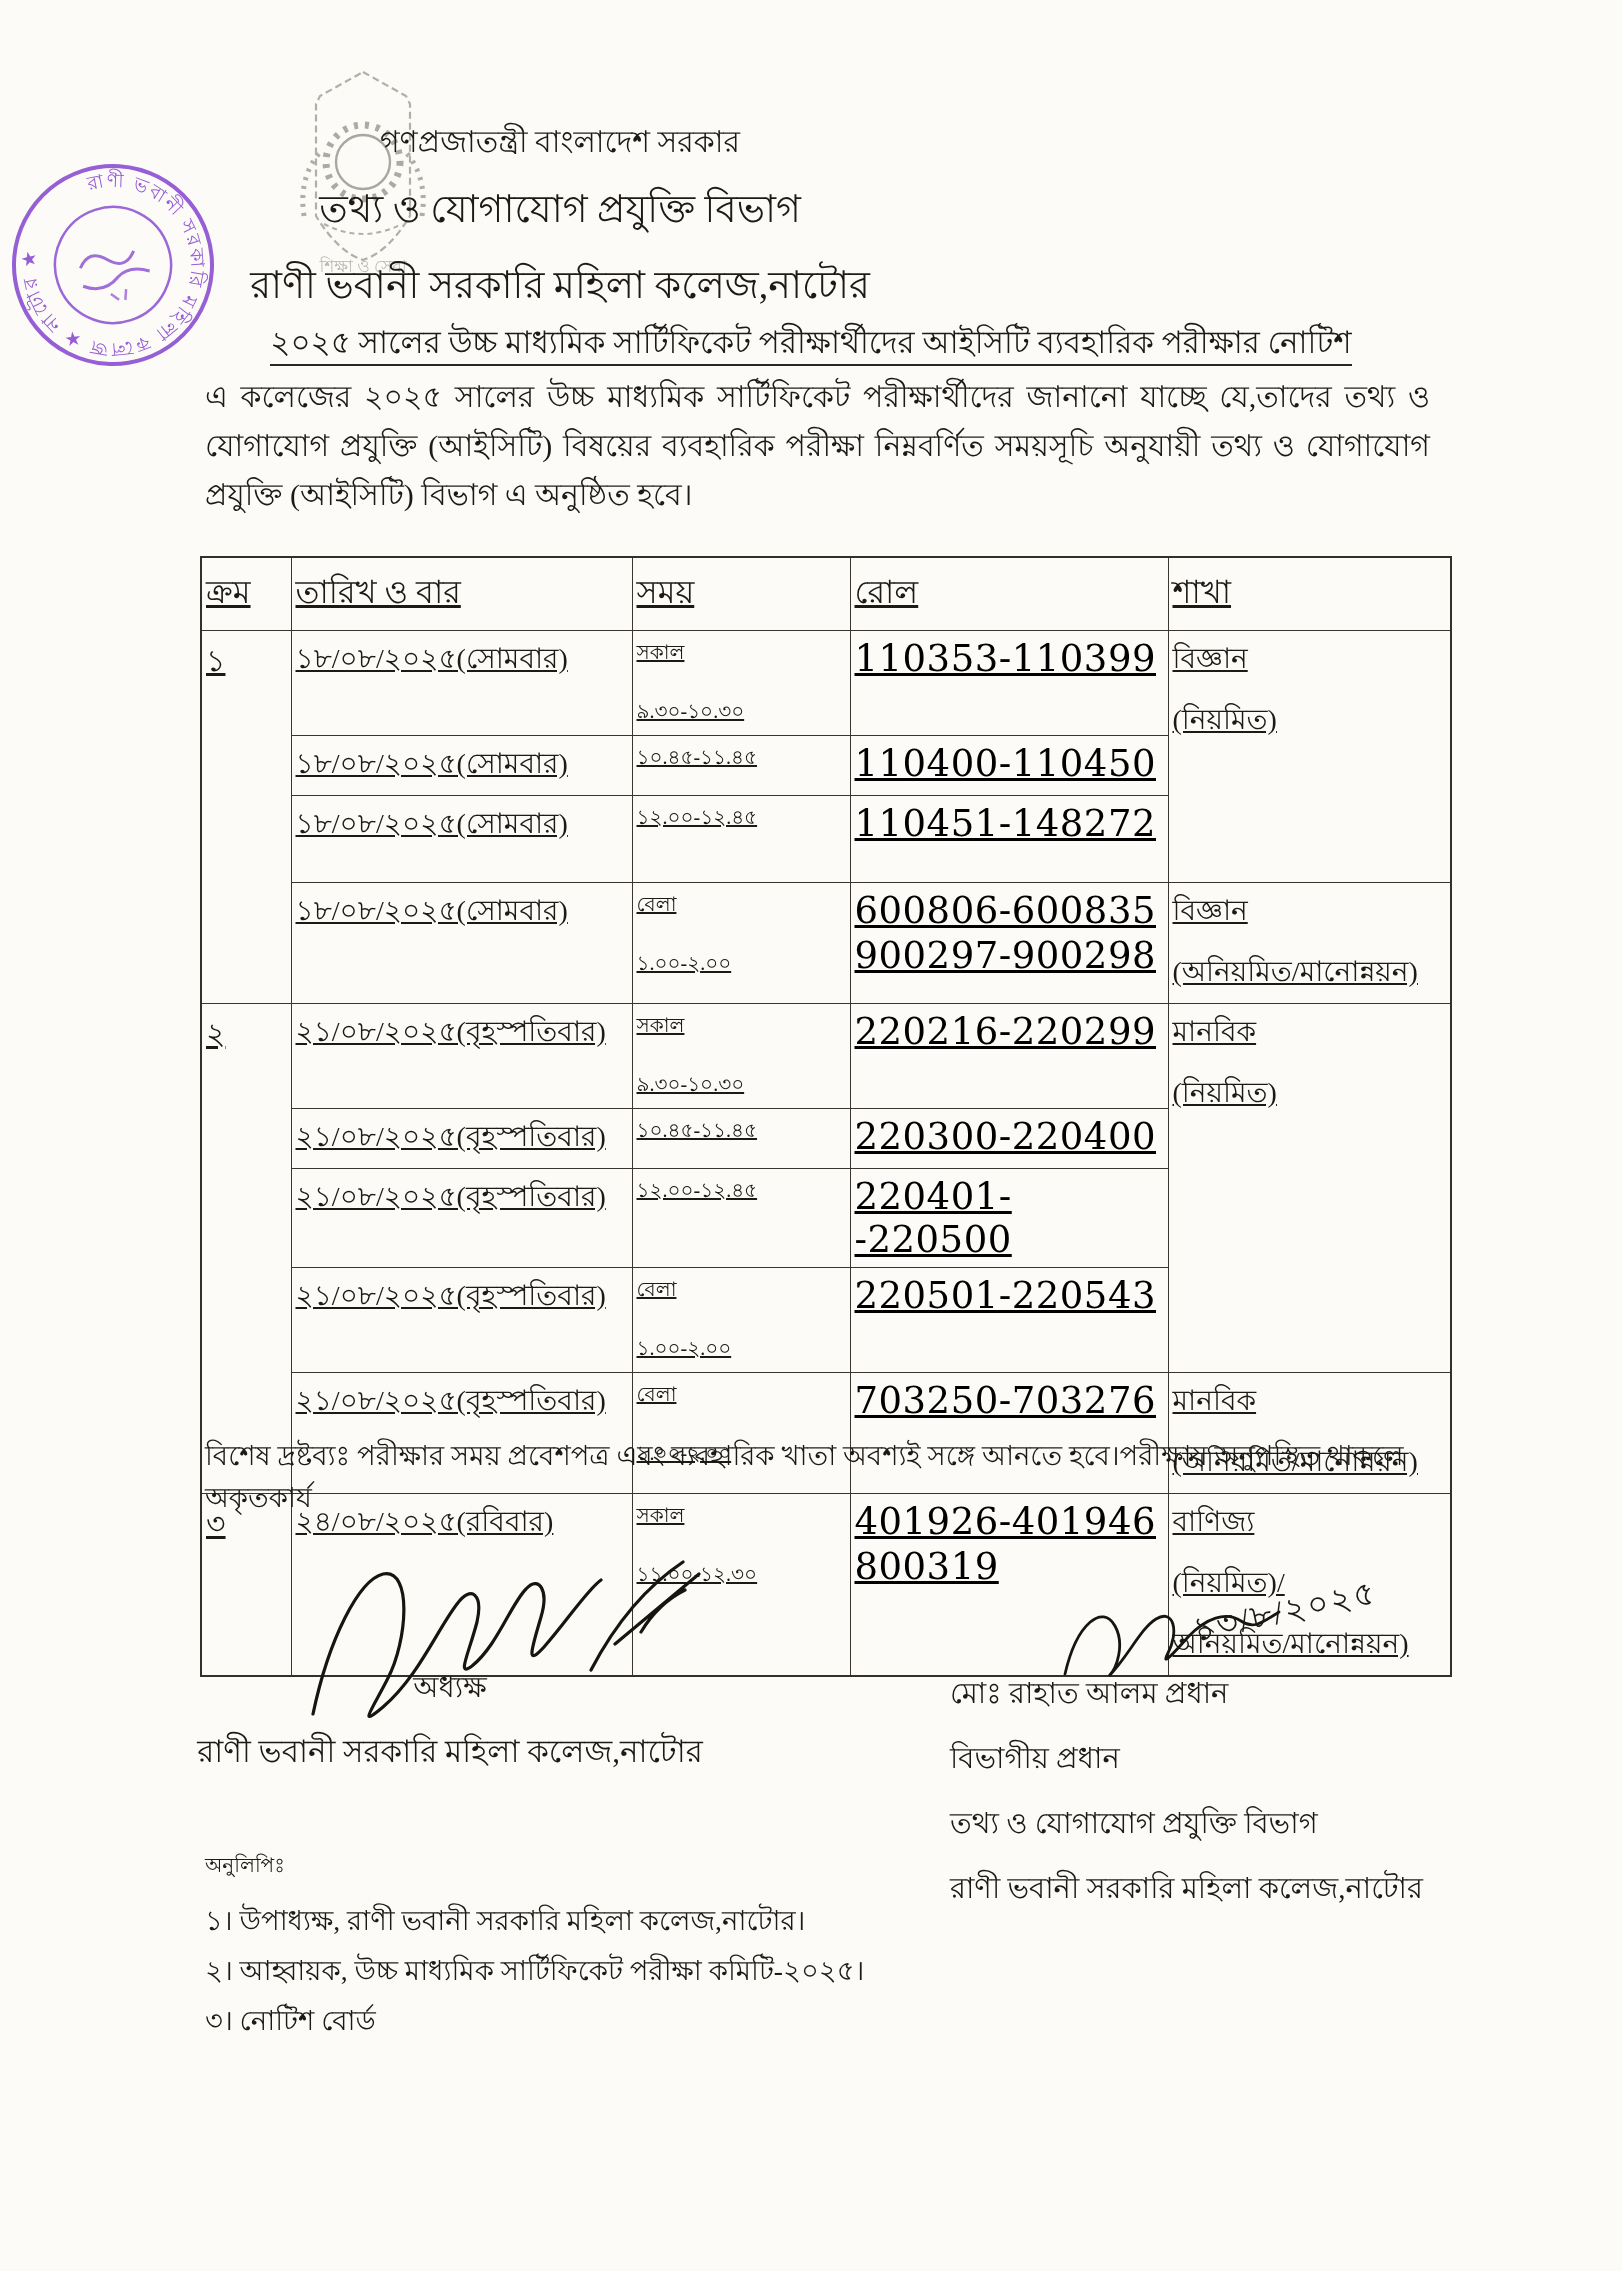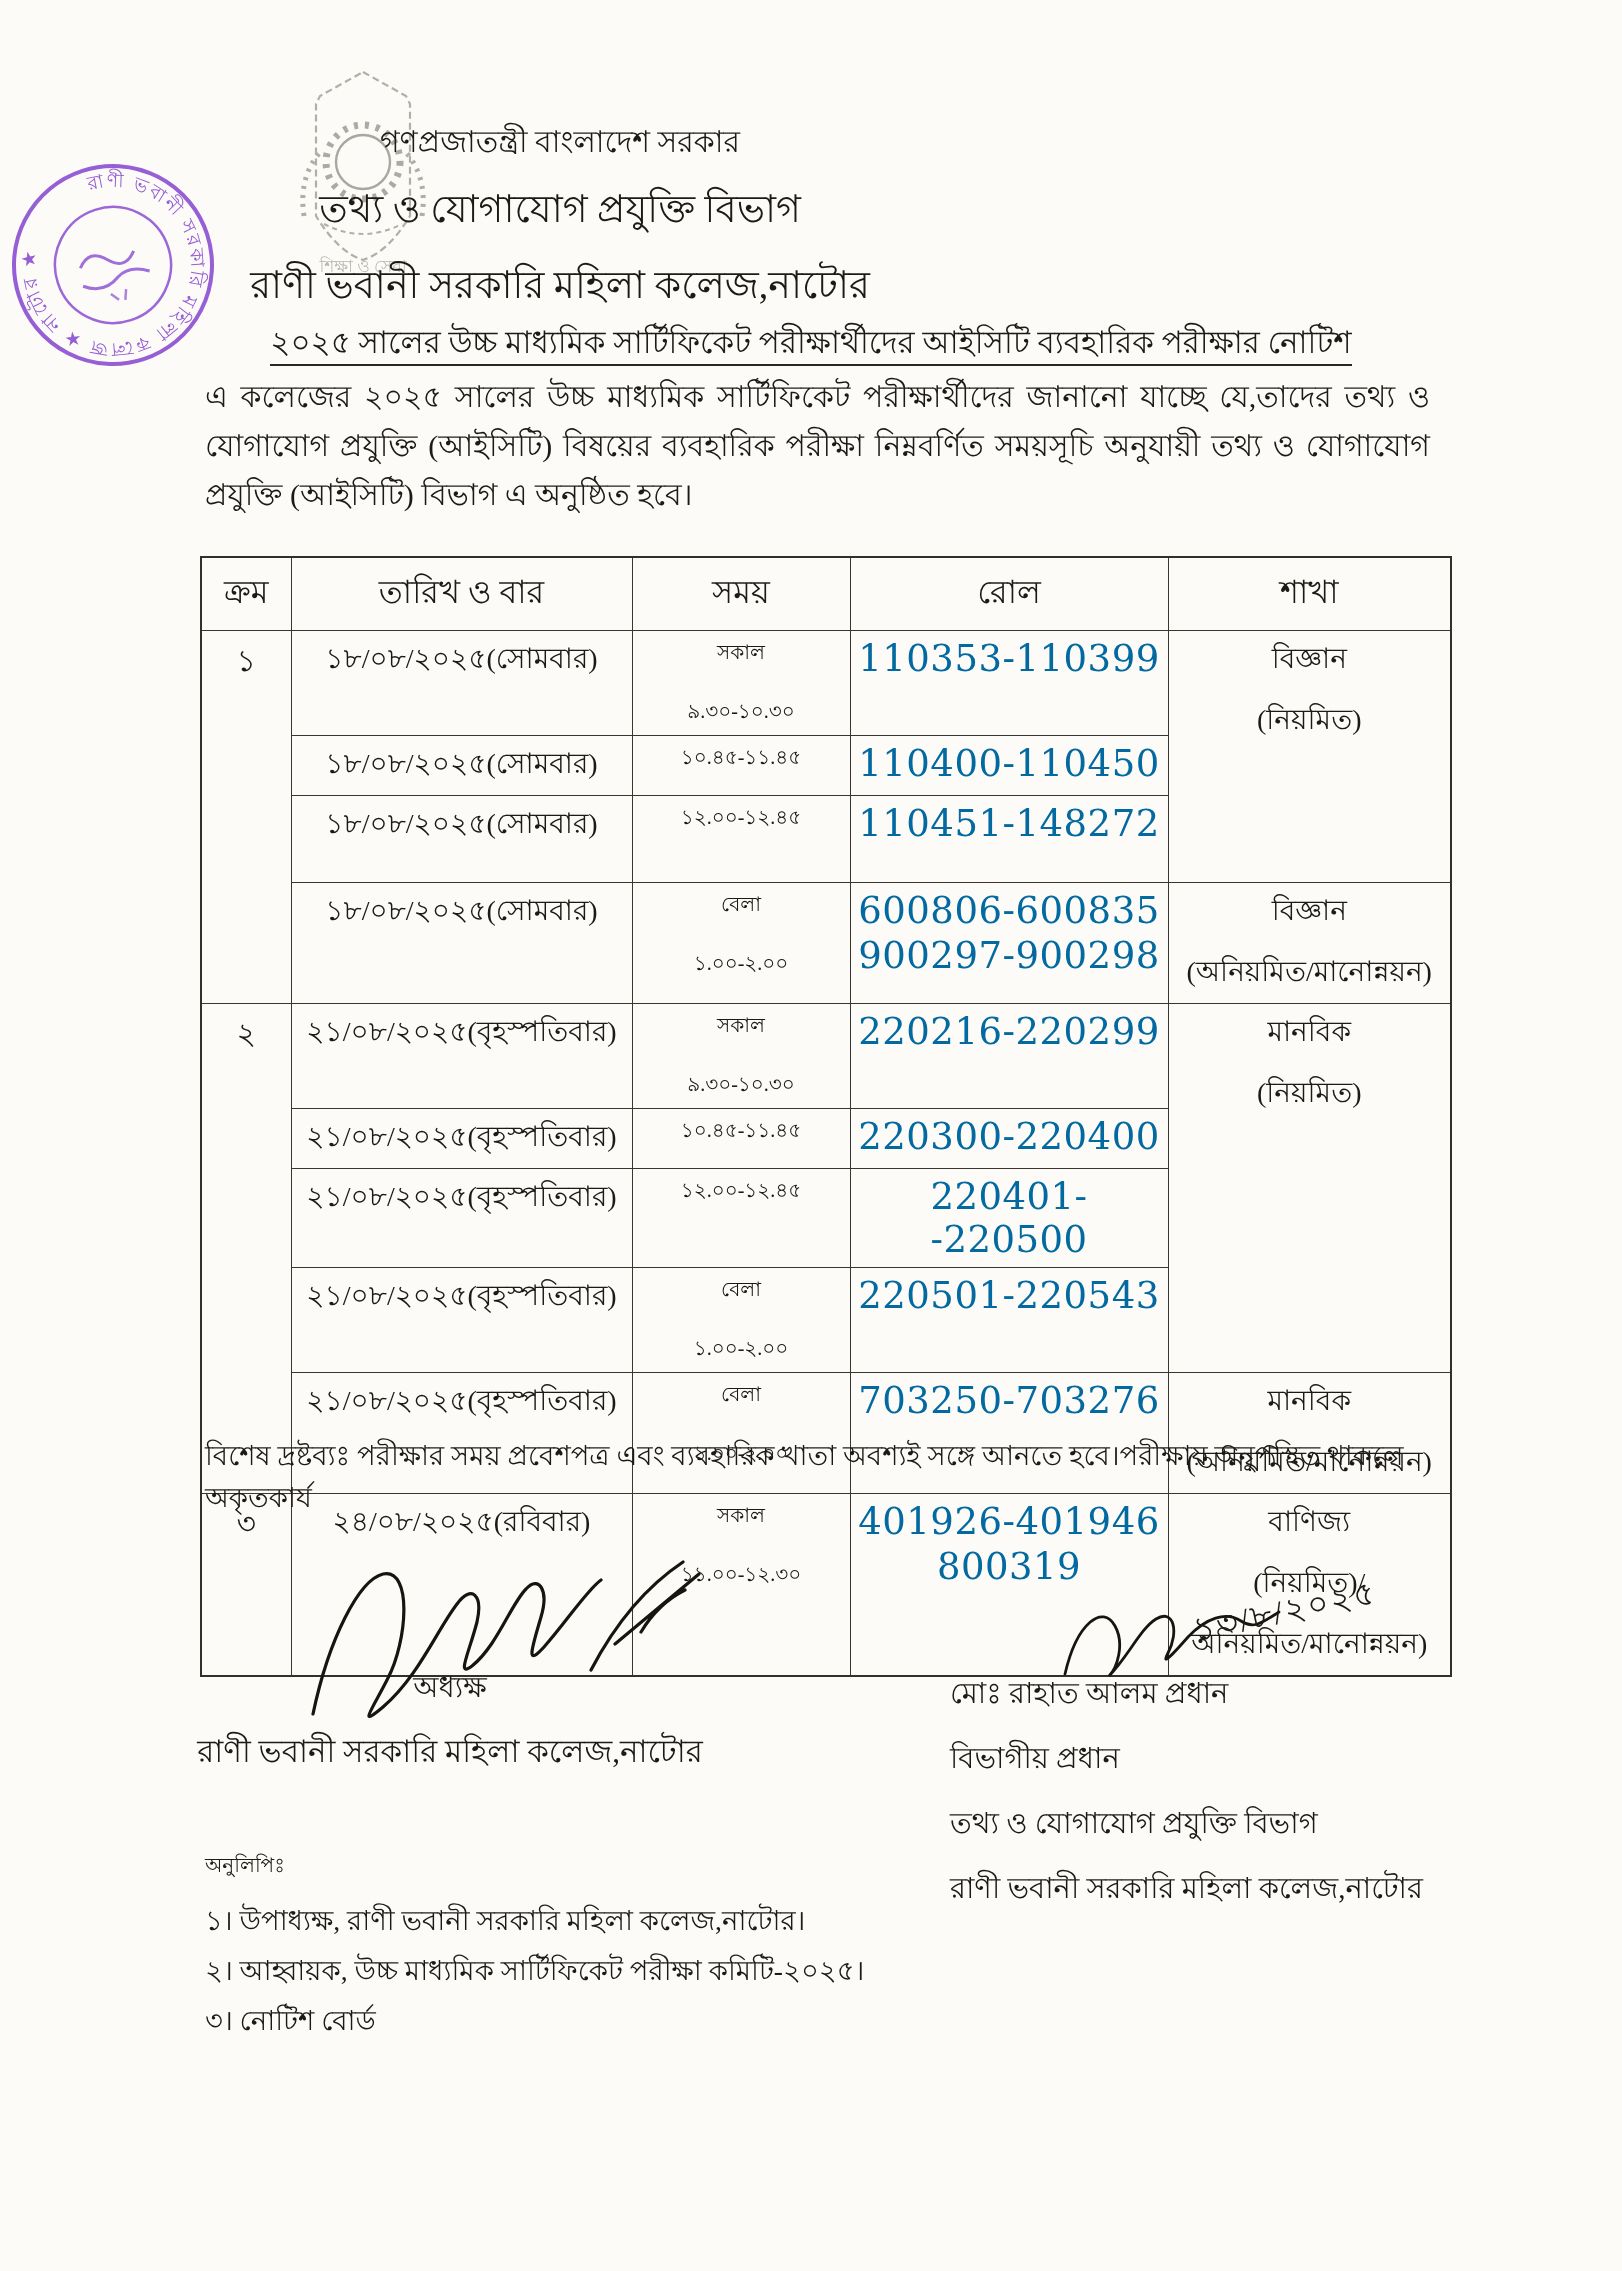--- a/index.html
+++ b/index.html
@@ -19,32 +19,32 @@
   .gov-line3{font-size:38px;}
   .notice-title{position:absolute;top:318px;left:0;width:1622px;text-align:center;font-size:31px;}
   .notice-title span{border-bottom:2.5px solid #2a2722;padding-bottom:4px;}
   .notice-body{
     position:absolute;top:372px;left:205px;width:1225px;
     font-size:30px;line-height:49px;text-align:justify;
   }
   
   .sched-wrap{position:absolute;top:556px;left:200px;}
   table.sched{border-collapse:collapse;table-layout:fixed;width:1250px;border:2.5px solid #33302a;}
-  table.sched th,table.sched td{border:1.7px solid #3a352e;vertical-align:top;text-align:center;padding:6px 4px;}
+  table.sched th,table.sched td{border:1.7px solid #3a352e;vertical-align:top;text-align:left;padding:6px 4px;text-decoration:underline;}
   table.sched th{font-size:32px;font-weight:normal;vertical-align:middle;height:64px;padding:4px;}
   .col-serial{width:90px;}
   .col-date{width:341px;}
   .col-time{width:218px;}
   .col-roll{width:318px;}
   .col-branch{width:283px;}
   .c-serial{font-size:30px;padding-top:12px;}
   .c-date{font-size:28px;padding-top:12px;white-space:nowrap;}
   .c-time{font-size:20px;padding-top:10px;}
   .c-time .ln + .ln{margin-top:26px;}
-  .c-roll{font-family:"DejaVu Serif",serif;font-size:37px;padding-top:3px;letter-spacing:.5px;color:#0369a1;}
+  .c-roll{font-family:"DejaVu Serif",serif;font-size:37px;padding-top:3px;letter-spacing:.5px;color:#000000;}
   .c-roll .ln + .ln{margin-top:2px;}
   .c-branch{font-size:28px;padding-top:10px;}
   .c-branch .ln + .ln{margin-top:14px;}
   
   .special-note{position:absolute;top:1435px;left:205px;width:1255px;font-size:27.5px;line-height:42px;}
   .sig-left-svg{position:absolute;top:1546px;left:285px;}
   .sig-left-block{position:absolute;top:1664px;left:190px;width:520px;text-align:center;}
   .sig-left-role{font-size:29px;margin-bottom:14px;}
   .sig-left-org{font-size:31px;}
   .sig-right-svg{position:absolute;top:1596px;left:1055px;}

